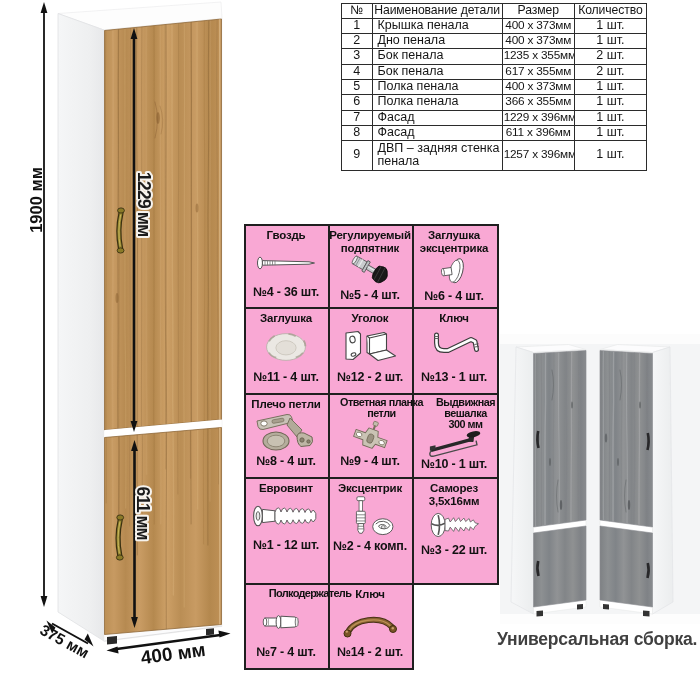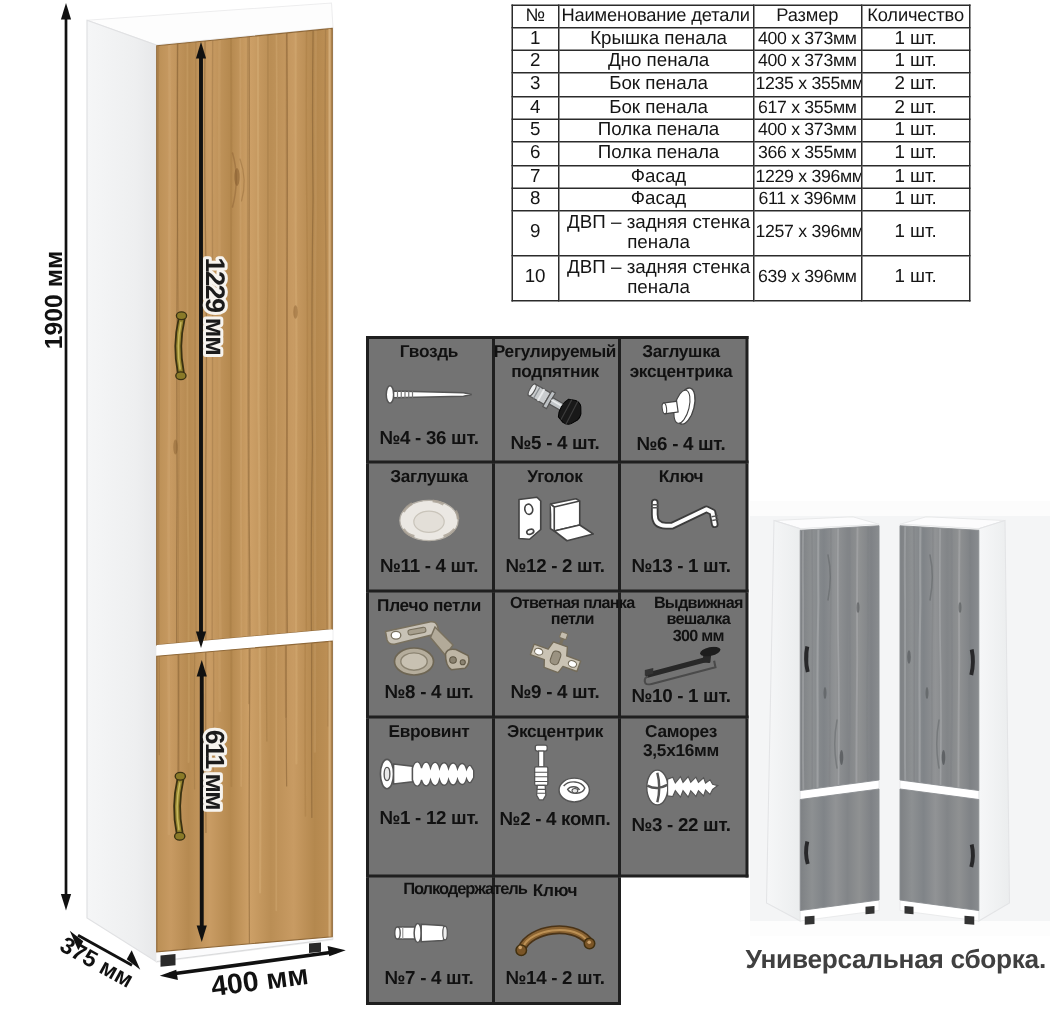--- a/index.html
+++ b/index.html
@@ -3,27 +3,27 @@
 <meta charset="utf-8">
 <style>
   html,body{margin:0;padding:0;background:#fff;}
   #page{position:relative;width:700px;height:683px;background:#ffffff;overflow:hidden;
         font-family:"Liberation Sans",sans-serif;color:#111;}
   
   #parts{position:absolute;left:341px;top:3px;width:306px;border-collapse:collapse;table-layout:fixed;
          font-size:12.5px;color:#151515;}
   #parts td{border:1.2px solid #2b2b2b;padding:0 1px;text-align:center;overflow:hidden;
             line-height:13.5px;white-space:nowrap;}
-  #parts td.nm{text-align:center;padding-left:5px;white-space:normal;}
+  #parts td.nm{text-align:left;padding-left:5px;white-space:normal;}
   #parts td.sz{font-size:11.8px;letter-spacing:-0.2px;}
   #parts tr:first-child td{font-size:12.2px;letter-spacing:-0.1px;}
   
   #hw{position:absolute;left:244px;top:224px;border-collapse:collapse;table-layout:fixed;}
   #hw td{border:2px solid #1f1f1f;border-top-width:2.5px;border-bottom-width:2.5px;
-         padding:0;vertical-align:top;background:#737373;}
+         padding:0;vertical-align:top;background:#f9a8d4;}
   .cell{width:80px;height:78px;display:flex;flex-direction:column;align-items:center;
         justify-content:space-between;text-align:center;}
   #hw tr:nth-child(2) .cell{height:80px}
   #hw tr:nth-child(5) .cell{height:79px}
   .t{font-weight:bold;font-size:11.5px;line-height:12.5px;padding-top:3px;letter-spacing:-0.2px;}
   .c{font-weight:bold;font-size:12.5px;padding-bottom:5px;letter-spacing:-0.2px;white-space:nowrap;text-align:center;}
   .t.sm{font-size:10.8px;letter-spacing:-0.5px;line-height:11.2px;white-space:nowrap;padding-top:2px;padding-left:23px;}
   .t.xs{font-size:11px;letter-spacing:-0.7px;line-height:11.5px;white-space:nowrap;padding-left:48px;}
   .ic{flex:1 1 auto;display:flex;align-items:center;justify-content:center;}
   
@@ -251,26 +251,20 @@
           <td>1 шт.</td>
         </tr>
 
   <tr style="height:30px">
           <td>9</td>
           <td class="nm">ДВП – задняя стенка пенала</td>
           <td class="sz">1257 x 396мм</td>
           <td>1 шт.</td>
         </tr>
 
-  <tr style="height:30px">
-          <td>10</td>
-          <td class="nm">ДВП – задняя стенка пенала</td>
-          <td class="sz">639 x 396мм</td>
-          <td>1 шт.</td>
-        </tr>
 </tbody>
     </table>
 
 <table id="hw">
   <colgroup>
         <col style="width:84px">
         <col style="width:84px">
         <col style="width:85px">
       </colgroup>
   <tbody>

